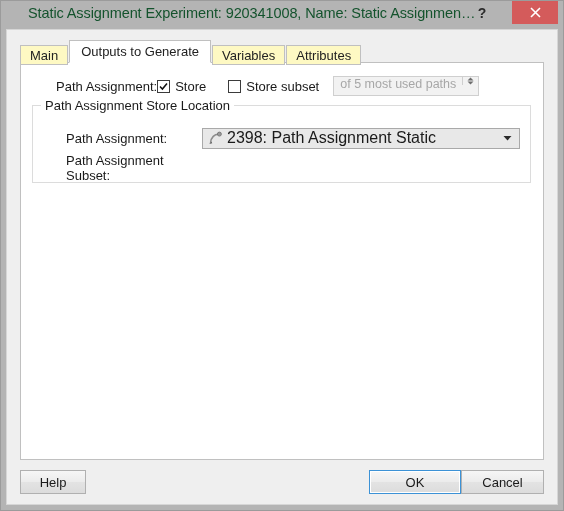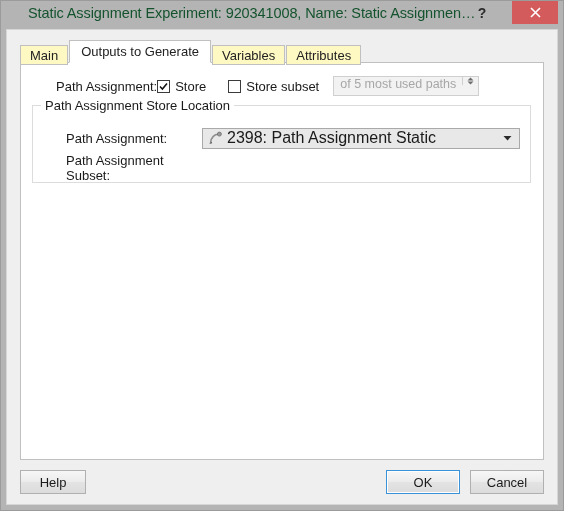--- a/index.html
+++ b/index.html
@@ -295,25 +295,25 @@
     font-size: 13px;
     color: #1a1a1a;
     display: flex;
     align-items: center;
     justify-content: center;
     cursor: default;
     font-family: Liberation Sans, sans-serif;
   }
   #help-button { width: 66px; }
   #ok-button {
-    width: 74px;
+    width: 92px;
     border: 1px solid #3c92d6;
     box-shadow: inset 0 0 0 1px #ffffff;
   }
-  #cancel-button { width: 74px; margin-left: 10px; }
+  #cancel-button { width: 83px; }
   #right-buttons {
     position: absolute;
     right: 0;
     display: flex;
   }
 </style>
 </head>
 <body>
 
 <div id="window">

